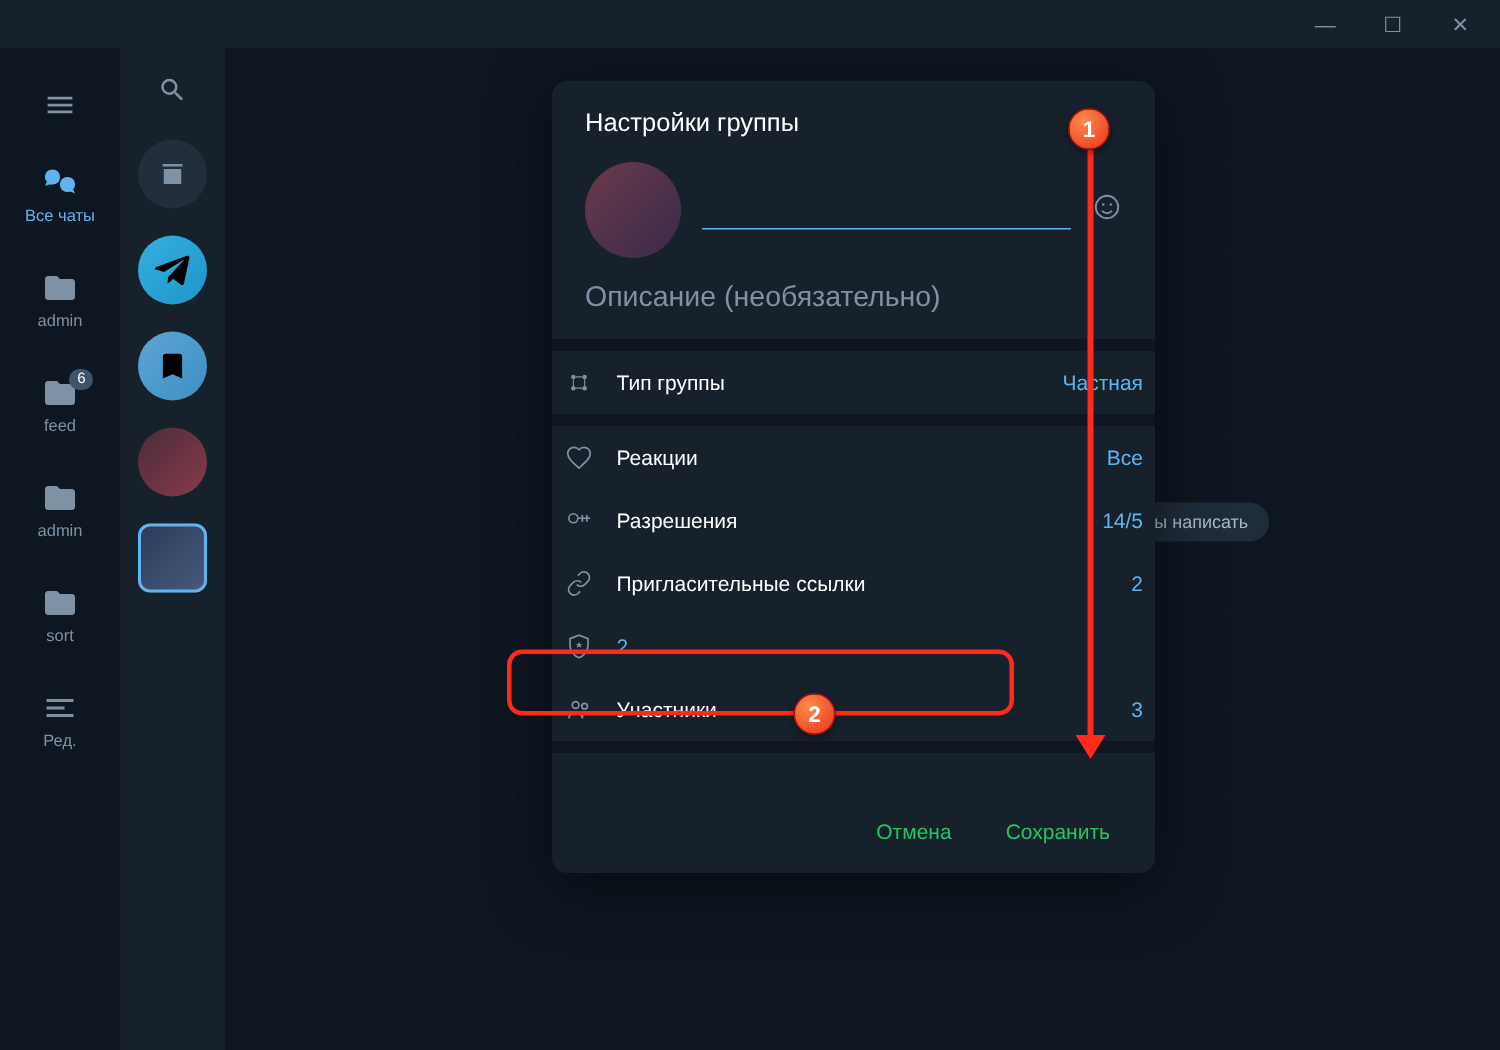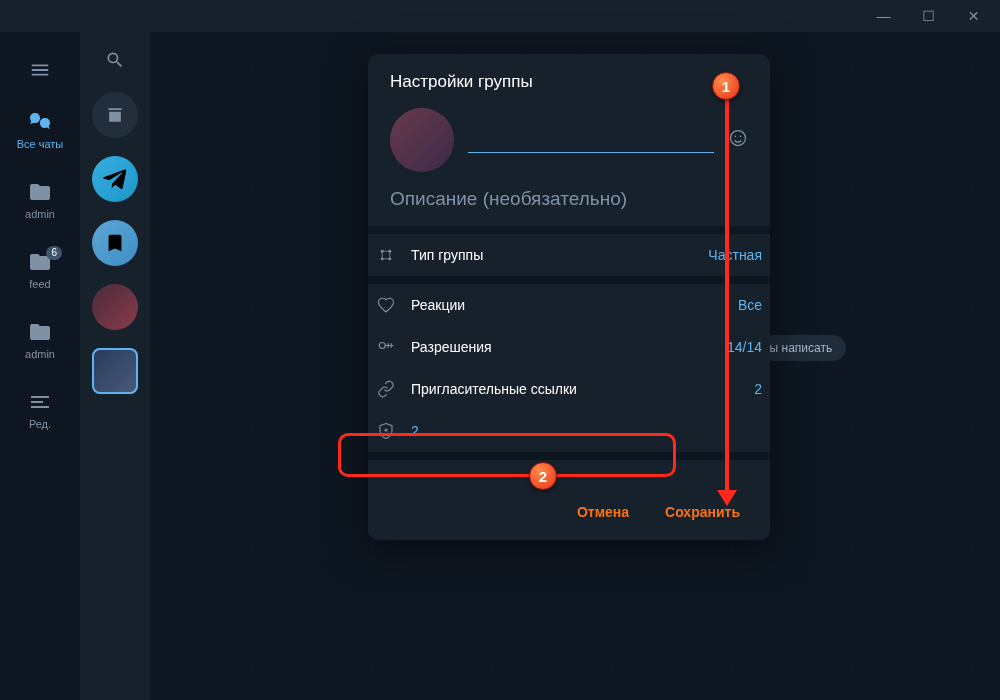--- a/index.html
+++ b/index.html
@@ -64,21 +64,21 @@
 
 .setting-row { display: flex; align-items: center; padding: 12px 8px; gap: 15px; color: #fff; font-size: 14px; cursor: pointer; position: relative; }
 .setting-icon { width: 20px; color: #7f91a4; display: flex; align-items: center; justify-content: center; flex-shrink: 0; }
 .setting-label { flex: 1; }
 .setting-value { color: #5fb4ef; font-size: 14px; }
 
 .toggle { width: 34px; height: 16px; background: #5fb4ef; border-radius: 8px; position: relative; }
 .toggle::after { content: ""; position: absolute; right: -1px; top: -2px; width: 20px; height: 20px; background: #5fb4ef; border: 2px solid #17212b; border-radius: 50%; }
 
 .dialog-footer { display: flex; justify-content: flex-end; gap: 8px; padding: 12px 16px; }
-.dialog-btn { background: transparent; border: none; color: #f97316; font-size: 14px; font-weight: 700; padding: 8px 14px; cursor: pointer; border-radius: 4px; }
+.dialog-btn { background: transparent; border: none; color: #22c55e; font-size: 14px; font-weight: 400; padding: 8px 14px; cursor: pointer; border-radius: 4px; }
 
 
 .anno-highlight { position: absolute; border: 3px solid #ff2a1a; border-radius: 10px; pointer-events: none; z-index: 20; }
 .anno-badge { position: absolute; width: 28px; height: 28px; border-radius: 50%; background: radial-gradient(circle at 35% 30%, #ff8a4a, #e6331a); color: #fff; font-weight: 700; font-size: 15px; display: flex; align-items: center; justify-content: center; border: 1px solid #a01010; box-shadow: 0 2px 4px rgba(0,0,0,0.4); z-index: 21; }
 .anno-arrow { position: absolute; z-index: 19; }
 .anno-arrow-line { width: 4px; background: #ff2a1a; }
 .anno-arrow-head { width: 0; height: 0; border-left: 10px solid transparent; border-right: 10px solid transparent; border-top: 16px solid #ff2a1a; }
 
 svg { fill: currentColor; }
 </style>
@@ -120,20 +120,26 @@
           <path d="M10 4H4c-1.1 0-2 .9-2 2v12c0 1.1.9 2 2 2h16c1.1 0 2-.9 2-2V8c0-1.1-.9-2-2-2h-8l-2-2z"></path>
         </svg>
       <span class="rail-badge">6</span>
       <span>feed</span>
     </div>
     <div class="rail-item">
       <svg viewBox="0 0 24 24">
           <path d="M10 4H4c-1.1 0-2 .9-2 2v12c0 1.1.9 2 2 2h16c1.1 0 2-.9 2-2V8c0-1.1-.9-2-2-2h-8l-2-2z"></path>
         </svg>
       <span>admin</span>
+    </div>
+    <div class="rail-item">
+      <svg viewBox="0 0 24 24">
+          <path d="M10 4H4c-1.1 0-2 .9-2 2v12c0 1.1.9 2 2 2h16c1.1 0 2-.9 2-2V8c0-1.1-.9-2-2-2h-8l-2-2z"></path>
+        </svg>
+      <span>sort</span>
     </div>
     <div class="rail-item">
       <svg viewBox="0 0 24 24">
           <path d="M3 6h18v2H3zm0 5h12v2H3zm0 5h18v2H3z"></path>
         </svg>
       <span>Ред.</span>
     </div>
   </div>
 
   <div class="chatcol">
@@ -226,39 +232,50 @@
         <span class="setting-label">Реакции</span>
         <span class="setting-value">Все</span>
       </div>
       <div class="setting-row">
         <span class="setting-icon">
             <svg viewBox="0 0 24 24" width="18" height="18">
               <path d="M7 14a4 4 0 110-8 4 4 0 010 8zm4-4h11m-3-3v6m-4-6v6" stroke="currentColor" fill="none" stroke-width="1.5"></path>
             </svg>
           </span>
         <span class="setting-label">Разрешения</span>
-        <span class="setting-value">14/14</span>
+        <span class="setting-value">14/5</span>
       </div>
       <div class="setting-row">
         <span class="setting-icon">
             <svg viewBox="0 0 24 24" width="18" height="18">
               <path d="M10 13a5 5 0 007.07 0l2.83-2.83a5 5 0 00-7.07-7.07L11 5M14 11a5 5 0 00-7.07 0l-2.83 2.83a5 5 0 007.07 7.07L13 19" stroke="currentColor" fill="none" stroke-width="1.5"></path>
             </svg>
           </span>
         <span class="setting-label">Пригласительные ссылки</span>
         <span class="setting-value">2</span>
       </div>
       <div class="setting-row">
         <span class="setting-icon">
             <svg viewBox="0 0 24 24" width="18" height="18">
               <path d="M12 2l8 3v6c0 5-3.5 9.5-8 11-4.5-1.5-8-6-8-11V5l8-3z" fill="none" stroke="currentColor" stroke-width="1.5"></path>
               <path d="M12 8l1 2h2l-1.6 1.2.6 2-2-1.2-2 1.2.6-2L9 10h2z"></path>
             </svg>
           </span>
         <span class="setting-value">2</span>
+      </div>
+      <div class="setting-row">
+        <span class="setting-icon">
+            <svg viewBox="0 0 24 24" width="18" height="18">
+              <circle cx="9" cy="8" r="3" fill="none" stroke="currentColor" stroke-width="1.5"></circle>
+              <circle cx="17" cy="9" r="2.5" fill="none" stroke="currentColor" stroke-width="1.5"></circle>
+              <path d="M3 20c0-3 3-5 6-5s6 2 6 5m0-1c0-2 2-3.5 4-3.5" fill="none" stroke="currentColor" stroke-width="1.5"></path>
+            </svg>
+          </span>
+        <span class="setting-label">Участники</span>
+        <span class="setting-value">3</span>
       </div>
 
       <div class="section-gap"></div>
 
       <div class="setting-row">
         
       </div>
 
     </div>
     <div class="dialog-footer">

